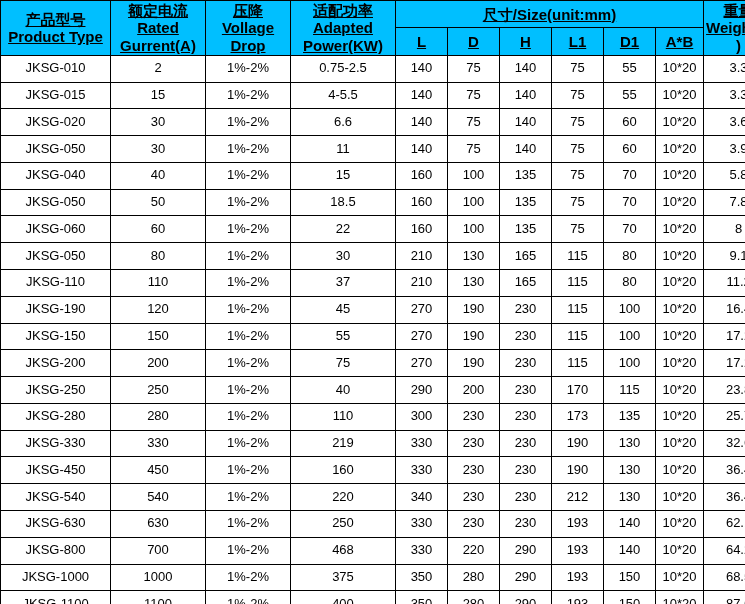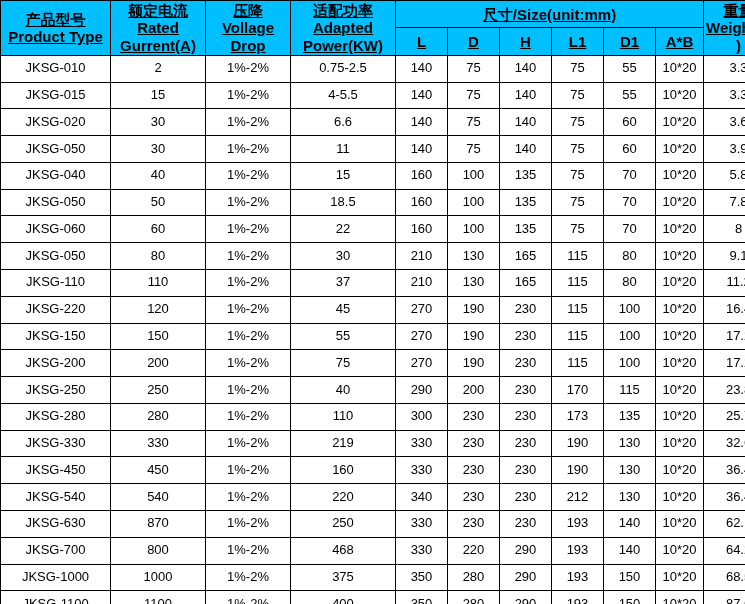--- a/index.html
+++ b/index.html
@@ -228,21 +228,21 @@
         <td>37</td>
         <td>210</td>
         <td>130</td>
         <td>165</td>
         <td>115</td>
         <td>80</td>
         <td class="ab-cell">10*20</td>
         <td>11.2</td>
       </tr>
       <tr>
-        <td class="model-cell">JKSG-220</td>
+        <td class="model-cell">JKSG-190</td>
         <td>120</td>
         <td>1%-2%</td>
         <td>45</td>
         <td>270</td>
         <td>190</td>
         <td>230</td>
         <td>115</td>
         <td>100</td>
         <td class="ab-cell">10*20</td>
         <td>16.4</td>
@@ -333,34 +333,34 @@
         <td>340</td>
         <td>230</td>
         <td>230</td>
         <td>212</td>
         <td>130</td>
         <td class="ab-cell">10*20</td>
         <td>36.4</td>
       </tr>
       <tr>
         <td class="model-cell">JKSG-630</td>
-        <td>870</td>
+        <td>630</td>
         <td>1%-2%</td>
         <td>250</td>
         <td>330</td>
         <td>230</td>
         <td>230</td>
         <td>193</td>
         <td>140</td>
         <td class="ab-cell">10*20</td>
         <td>62.1</td>
       </tr>
       <tr>
-        <td class="model-cell">JKSG-700</td>
-        <td>800</td>
+        <td class="model-cell">JKSG-800</td>
+        <td>700</td>
         <td>1%-2%</td>
         <td>468</td>
         <td>330</td>
         <td>220</td>
         <td>290</td>
         <td>193</td>
         <td>140</td>
         <td class="ab-cell">10*20</td>
         <td>64.2</td>
       </tr>

